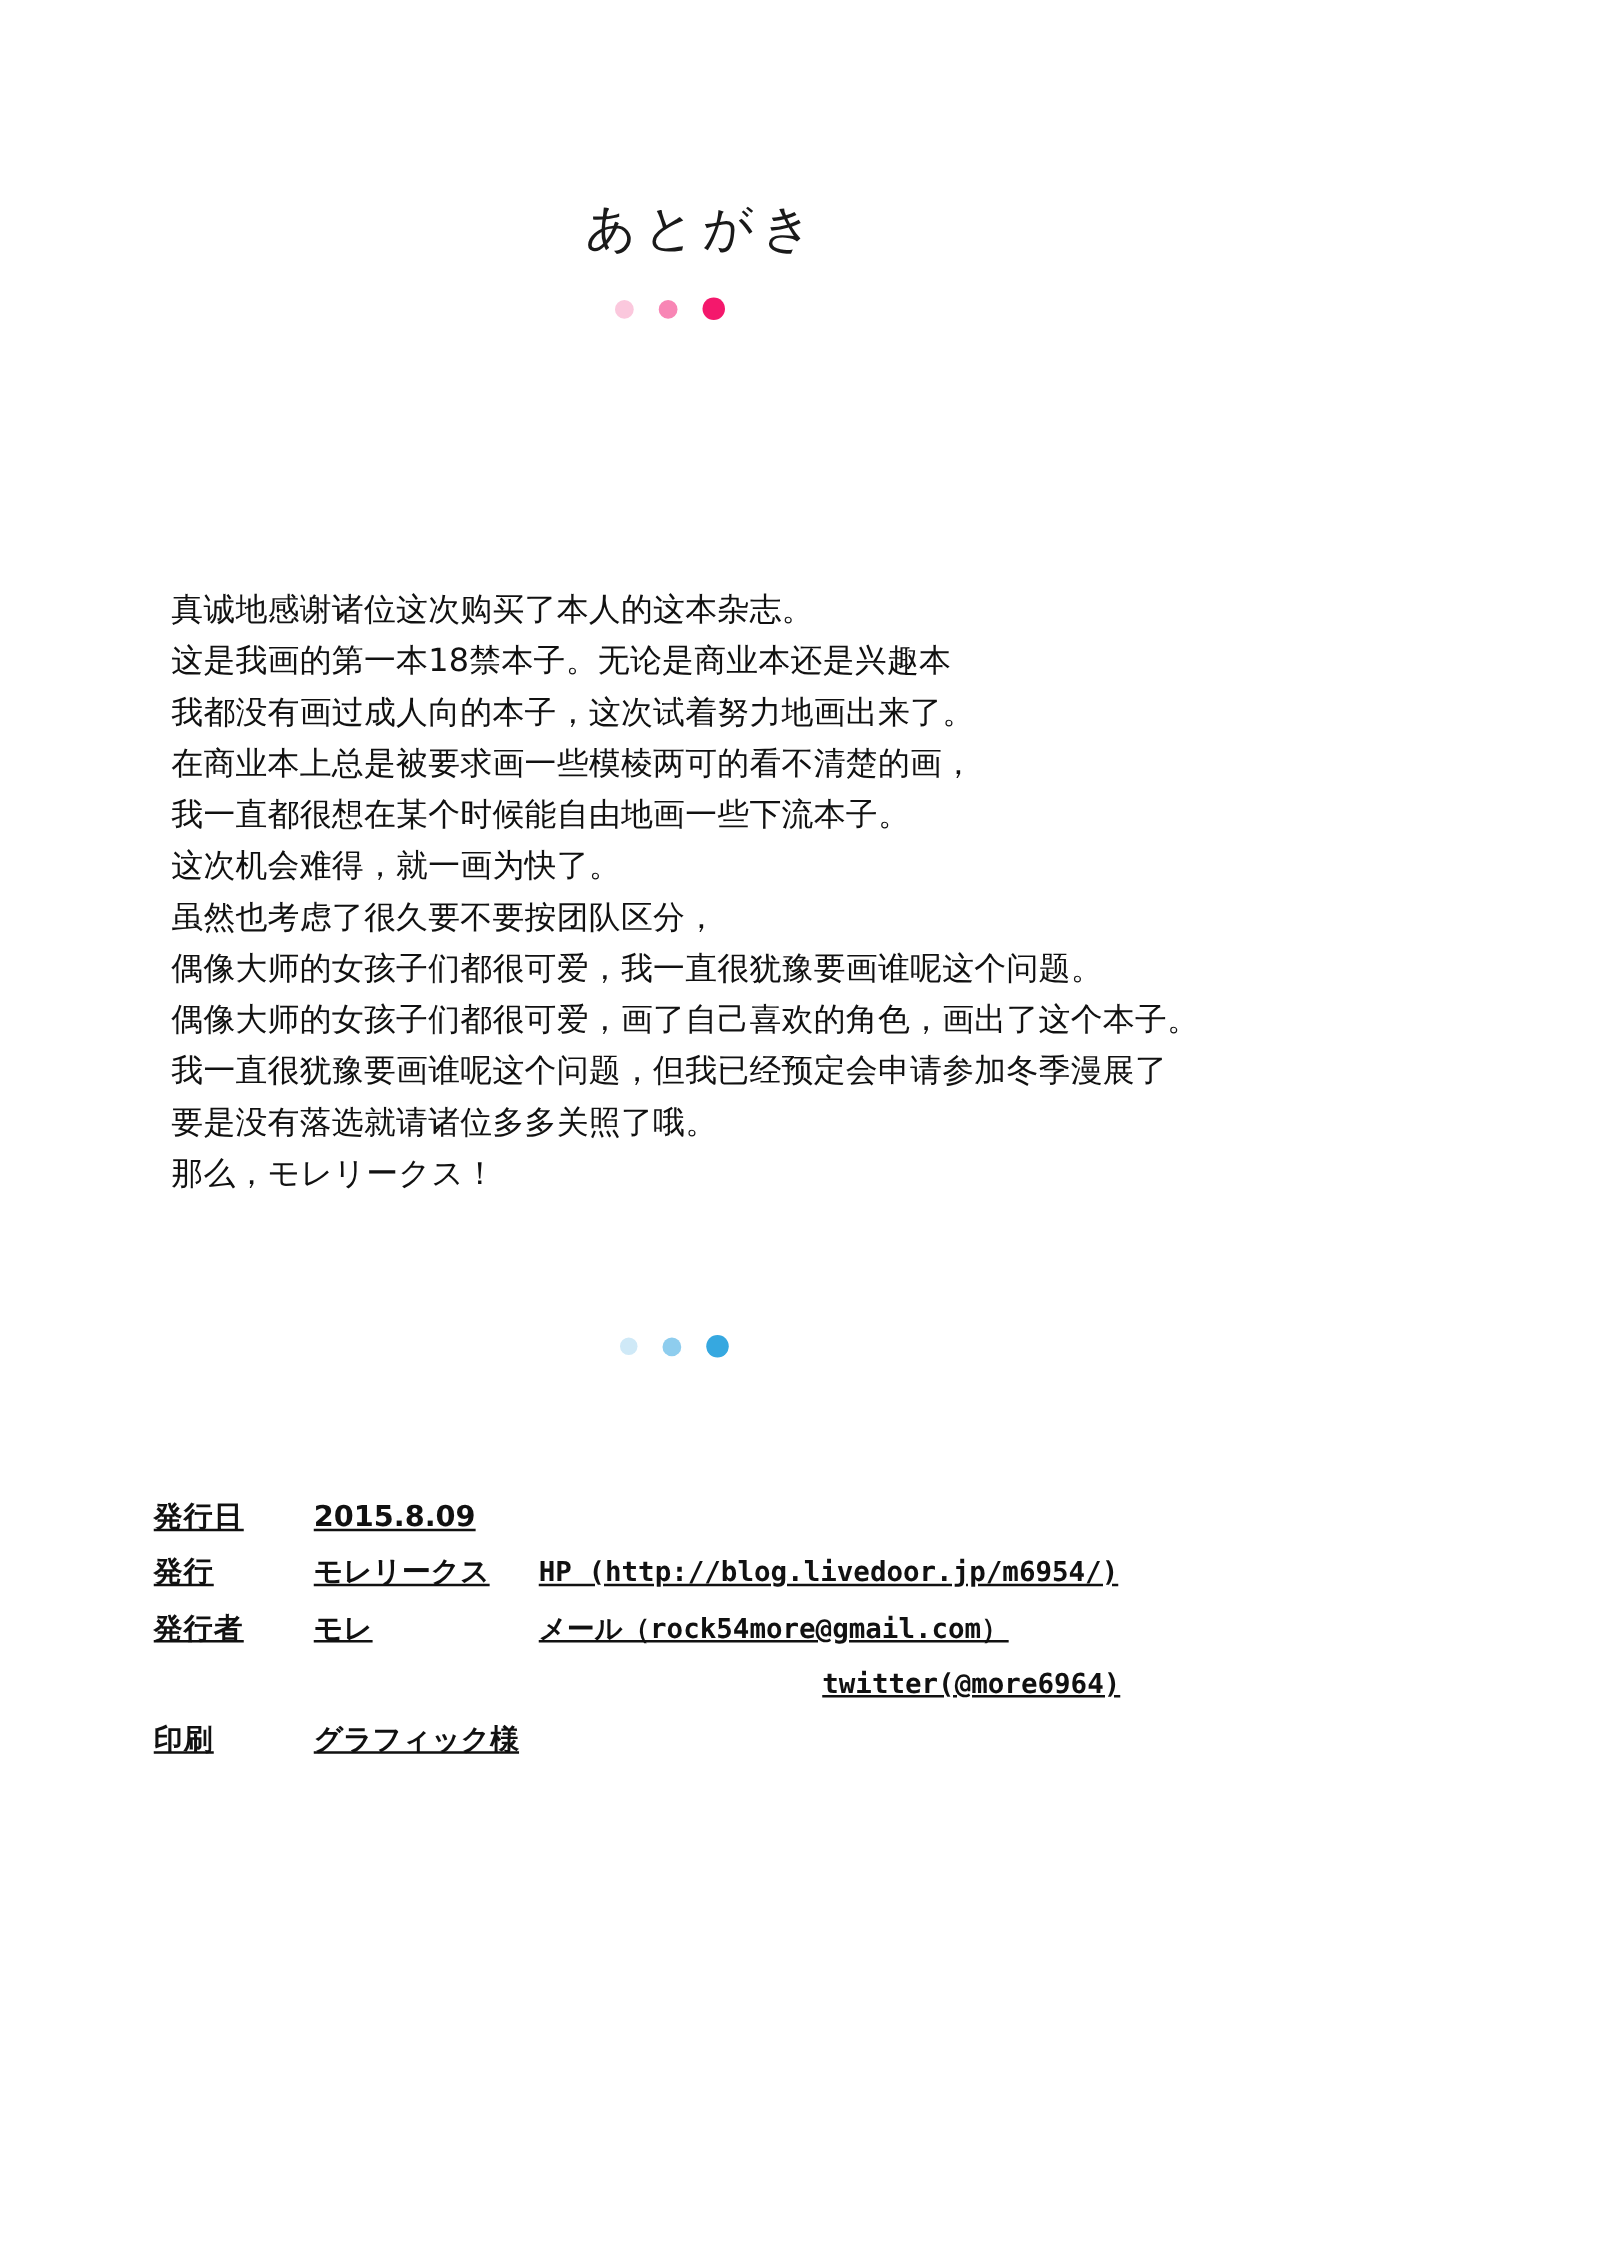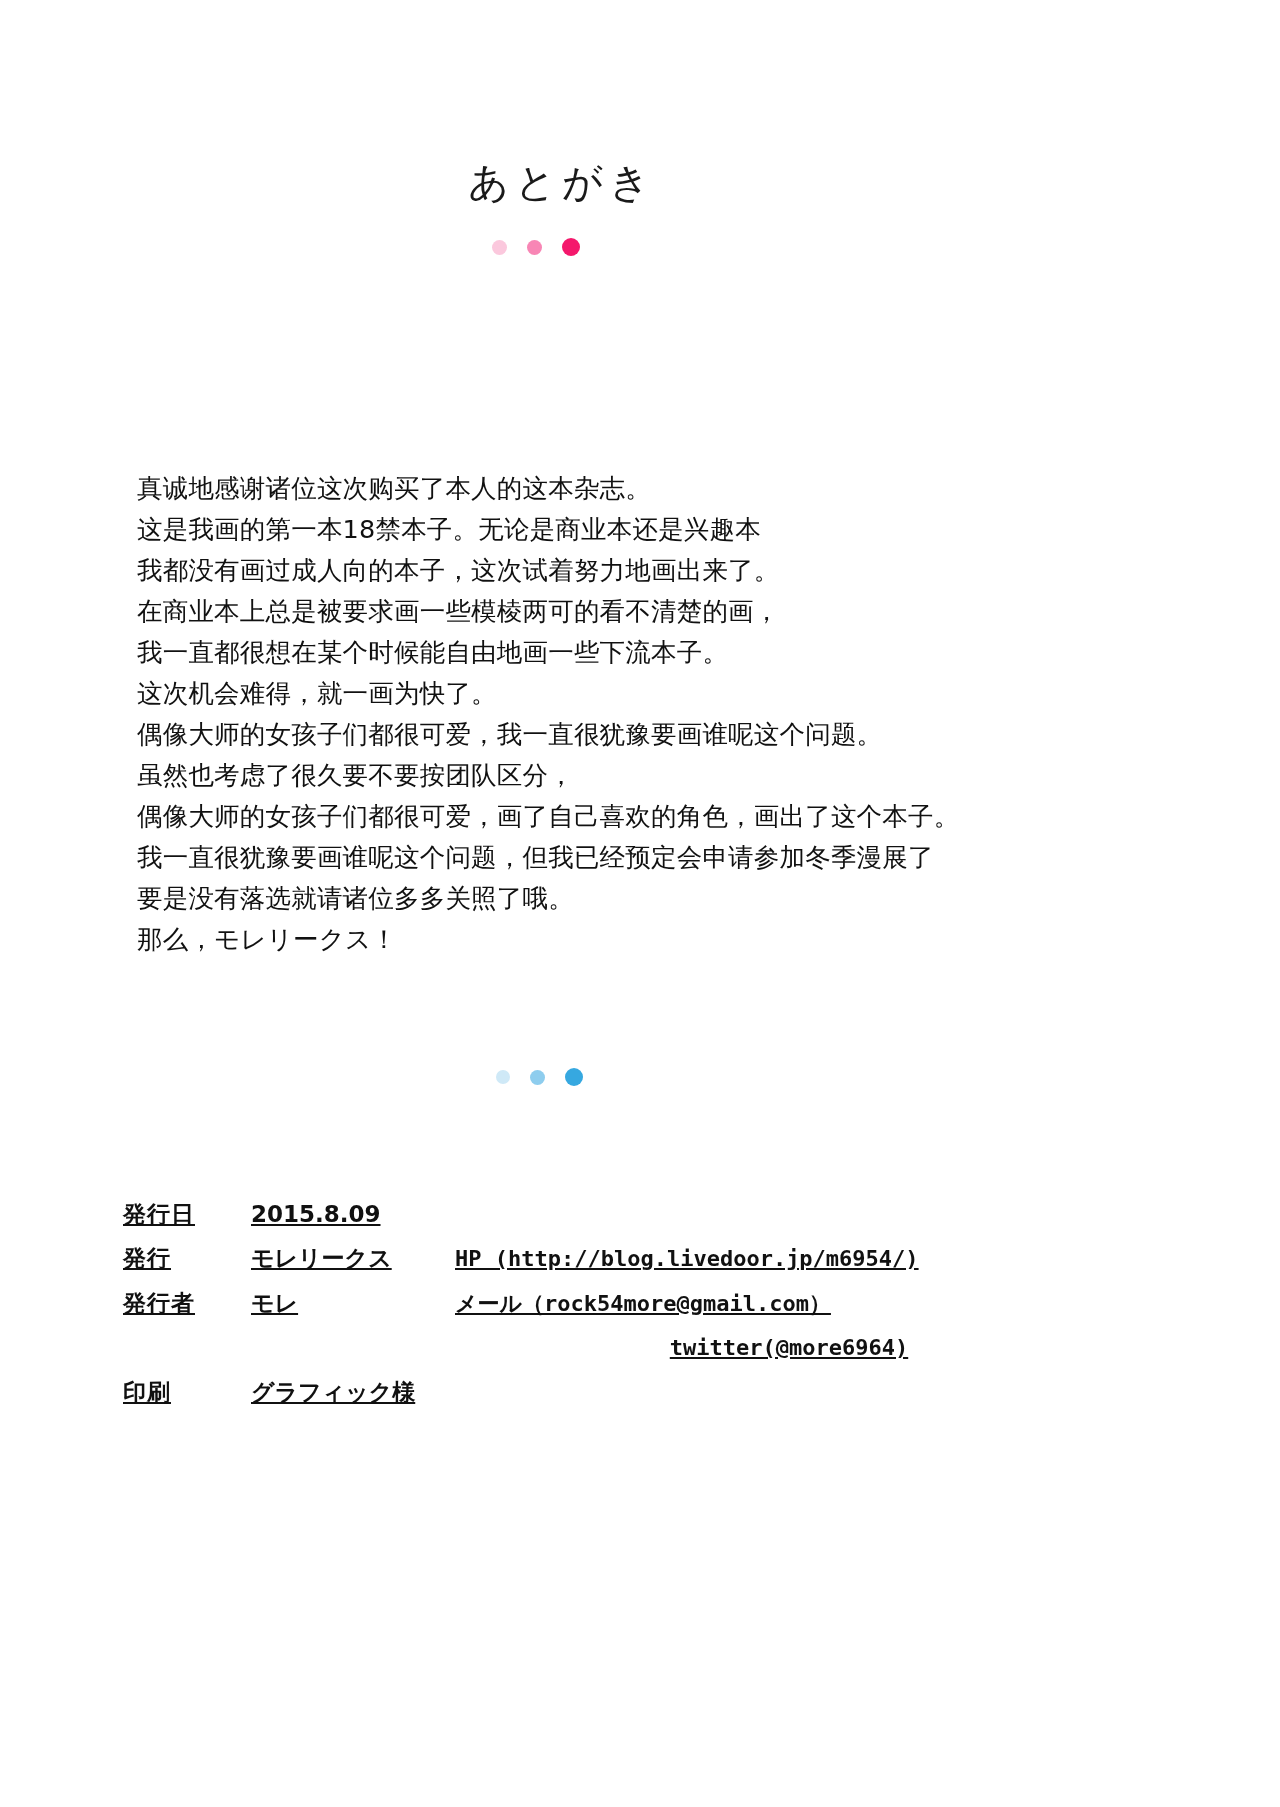--- a/index.html
+++ b/index.html
@@ -100,21 +100,20 @@
     flex: 0 0 auto;
   }
   .colo-value.w1 {
     width: 180px;
     flex: 0 0 180px;
   }
   .mono {
     font-family: "DejaVu Sans Mono", "Liberation Mono", monospace;
     font-weight: 700;
     font-size: 22px;
-    margin-left: 24px;
   }
   .colo-row.indent {
     padding-left: 128px;
     justify-content: center;
   }
 </style>
 </head>
 <body>
 
 <div class="page">
@@ -127,22 +126,22 @@
     <span class="dot" style="width:18px;height:18px;background:#f4186c;"></span>
   </div>
 
   <div class="body-text">
     <p>真诚地感谢诸位这次购买了本人的这本杂志。</p>
     <p>这是我画的第一本18禁本子。无论是商业本还是兴趣本</p>
     <p>我都没有画过成人向的本子，这次试着努力地画出来了。</p>
     <p>在商业本上总是被要求画一些模棱两可的看不清楚的画，</p>
     <p>我一直都很想在某个时候能自由地画一些下流本子。</p>
     <p>这次机会难得，就一画为快了。</p>
+    <p>虽然也考虑了很久要不要按团队区分，</p>
     <p>偶像大师的女孩子们都很可爱，我一直很犹豫要画谁呢这个问题。</p>
-    <p>虽然也考虑了很久要不要按团队区分，</p>
     <p>偶像大师的女孩子们都很可爱，画了自己喜欢的角色，画出了这个本子。</p>
     <p>我一直很犹豫要画谁呢这个问题，但我已经预定会申请参加冬季漫展了</p>
     <p>要是没有落选就请诸位多多关照了哦。</p>
     <p>那么，モレリークス！</p>
   </div>
 
   <div class="dot-row bottom">
     <span class="dot" style="width:14px;height:14px;background:#cfe9f7;"></span>
     <span class="dot" style="width:15px;height:15px;background:#8ecdee;"></span>
     <span class="dot" style="width:18px;height:18px;background:#36a8e0;"></span>

